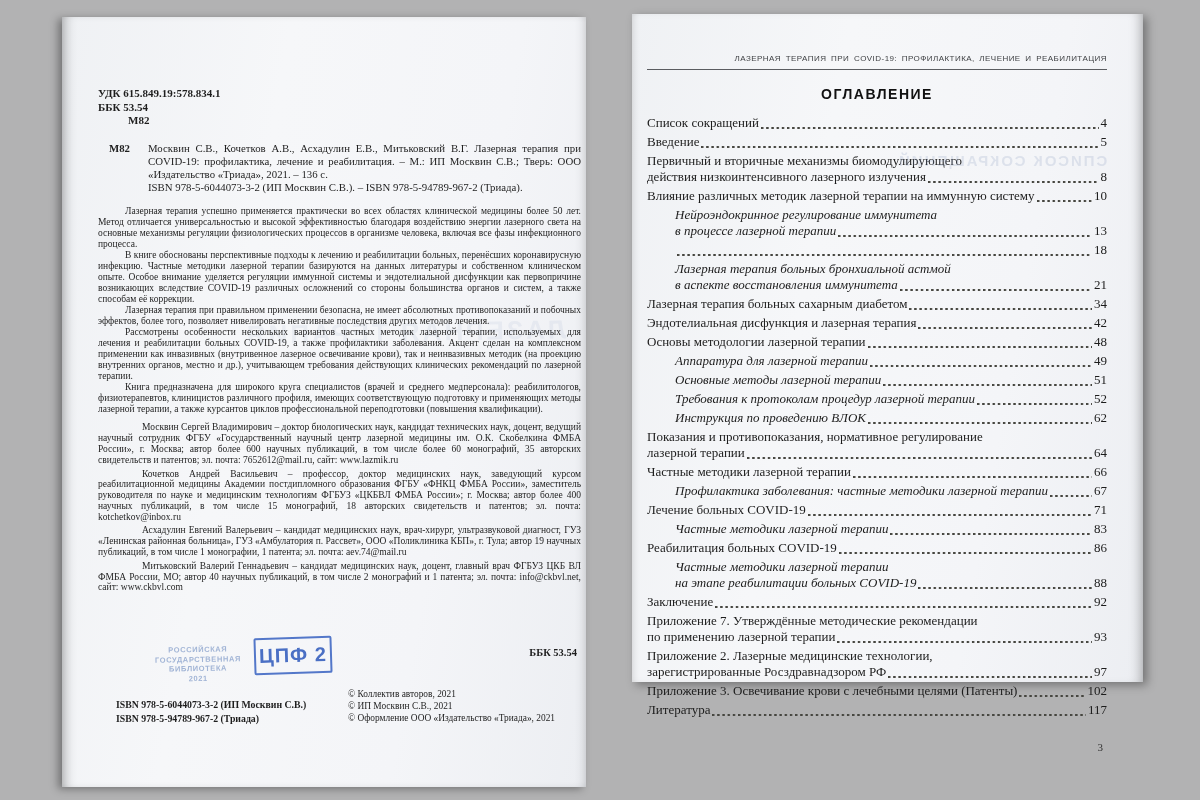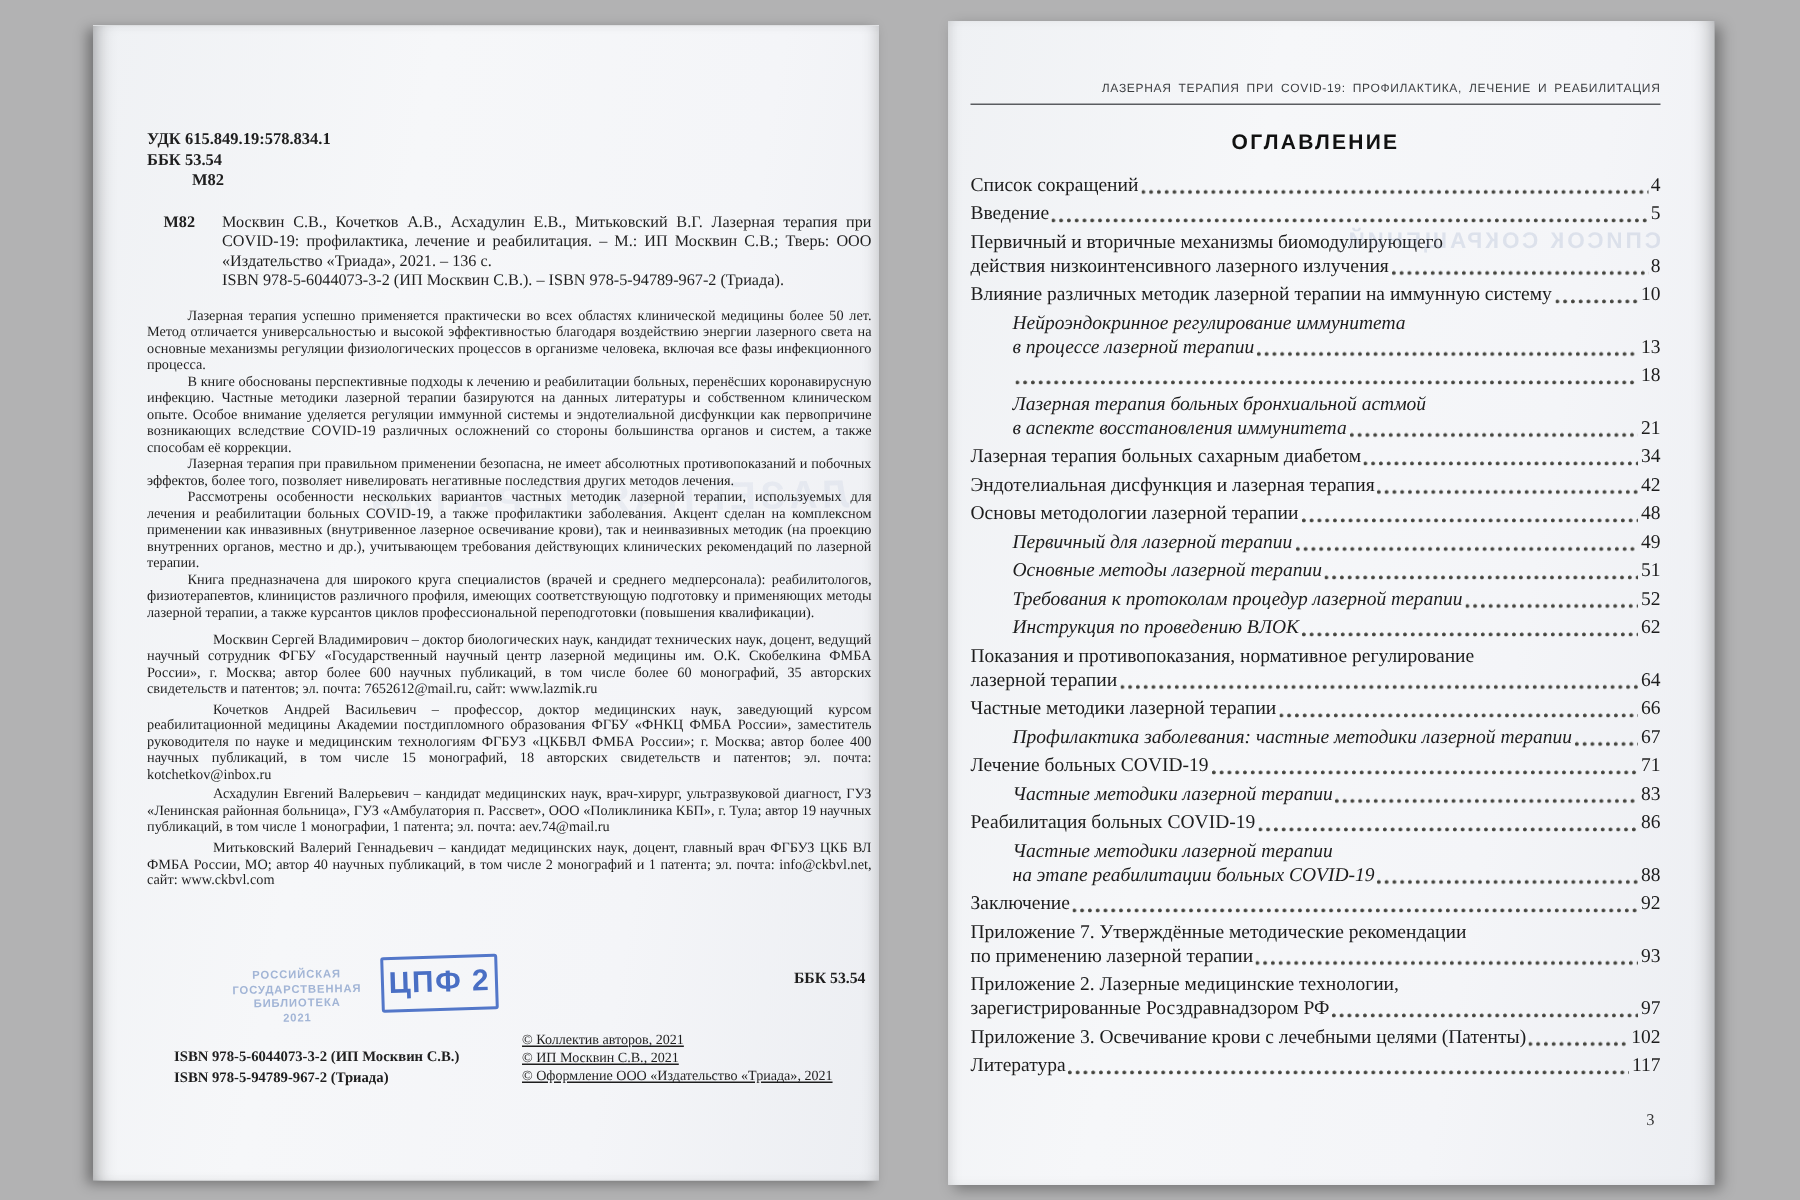--- a/index.html
+++ b/index.html
@@ -14,21 +14,21 @@
   .page{
     position:absolute;top:0;
     background:linear-gradient(100deg,#eff1f4 0%,#f6f7f9 35%,#f4f5f8 70%,#ecEEf2 100%);
     background-color:#f4f5f8;
   }
   .page-left{
     left:62px;top:17px;width:524px;height:770px;
     box-shadow:-4px 2px 8px rgba(0,0,0,0.35), inset 10px 0 14px -10px rgba(0,0,0,0.45), inset -8px 0 12px -9px rgba(0,0,0,0.28);
   }
   .page-right{
-    left:632px;top:14px;width:511px;height:776px;
+    left:632px;top:14px;width:511px;height:668px;
     box-shadow:4px 3px 9px rgba(0,0,0,0.35), inset 8px 0 10px -9px rgba(0,0,0,0.22), inset -10px 0 14px -10px rgba(0,0,0,0.4);
   }
   .lp-inner{position:absolute;left:36px;right:5px;top:0;}
   .rp-inner{position:absolute;left:15px;right:36px;top:0;}
 
   
   .udk-block{margin-top:70px;font-weight:bold;font-size:11px;line-height:13.5px;}
   .udk-line3{padding-left:30px;}
   .bib{display:flex;margin-top:14px;font-size:10.8px;line-height:13.2px;}
   .bib-label{flex:0 0 50px;padding-left:11px;font-weight:bold;box-sizing:border-box;}
@@ -49,21 +49,21 @@
     position:absolute;left:192px;top:620px;width:74px;height:33px;
     border:2.5px solid #5377c9;border-radius:2px;
     color:#4a6fc4;font-family:"Liberation Sans",sans-serif;
     font-size:20px;font-weight:bold;
     display:flex;align-items:center;justify-content:center;
     transform:rotate(-1.8deg);
     letter-spacing:1px;
   }
   .bbk-bottom{position:absolute;right:9px;top:630px;font-weight:bold;font-size:10.5px;}
   .isbns{position:absolute;left:54px;top:681px;font-weight:bold;font-size:9.8px;line-height:13.5px;}
-  .copyrights{position:absolute;left:286px;top:671px;font-size:9.4px;line-height:12.2px;text-decoration:underline;}
+  .copyrights{position:absolute;left:286px;top:671px;font-size:9.4px;line-height:12.2px;}
   .ghost-left{
     position:absolute;right:20px;top:300px;
     transform:scaleX(-1) rotate(1deg);
     font-family:"Liberation Sans",sans-serif;font-weight:bold;font-size:26px;
     color:rgba(145,165,195,0.12);letter-spacing:3px;white-space:nowrap;
   }
 
   
   .running-head{
     margin-top:40px;text-align:right;
@@ -231,21 +231,21 @@
           </div>
           <div class="toc-entry">
             <div class="toc-last">
               <span class="toc-text">Основы методологии лазерной терапии</span>
               <span class="leader"></span>
               <span class="pagenum">48</span>
             </div>
           </div>
           <div class="toc-entry italic">
             <div class="toc-last">
-              <span class="toc-text">Первичный для лазерной терапии</span>
+              <span class="toc-text">Аппаратура для лазерной терапии</span>
               <span class="leader"></span>
               <span class="pagenum">49</span>
             </div>
           </div>
           <div class="toc-entry italic">
             <div class="toc-last">
               <span class="toc-text">Основные методы лазерной терапии</span>
               <span class="leader"></span>
               <span class="pagenum">51</span>
             </div>

